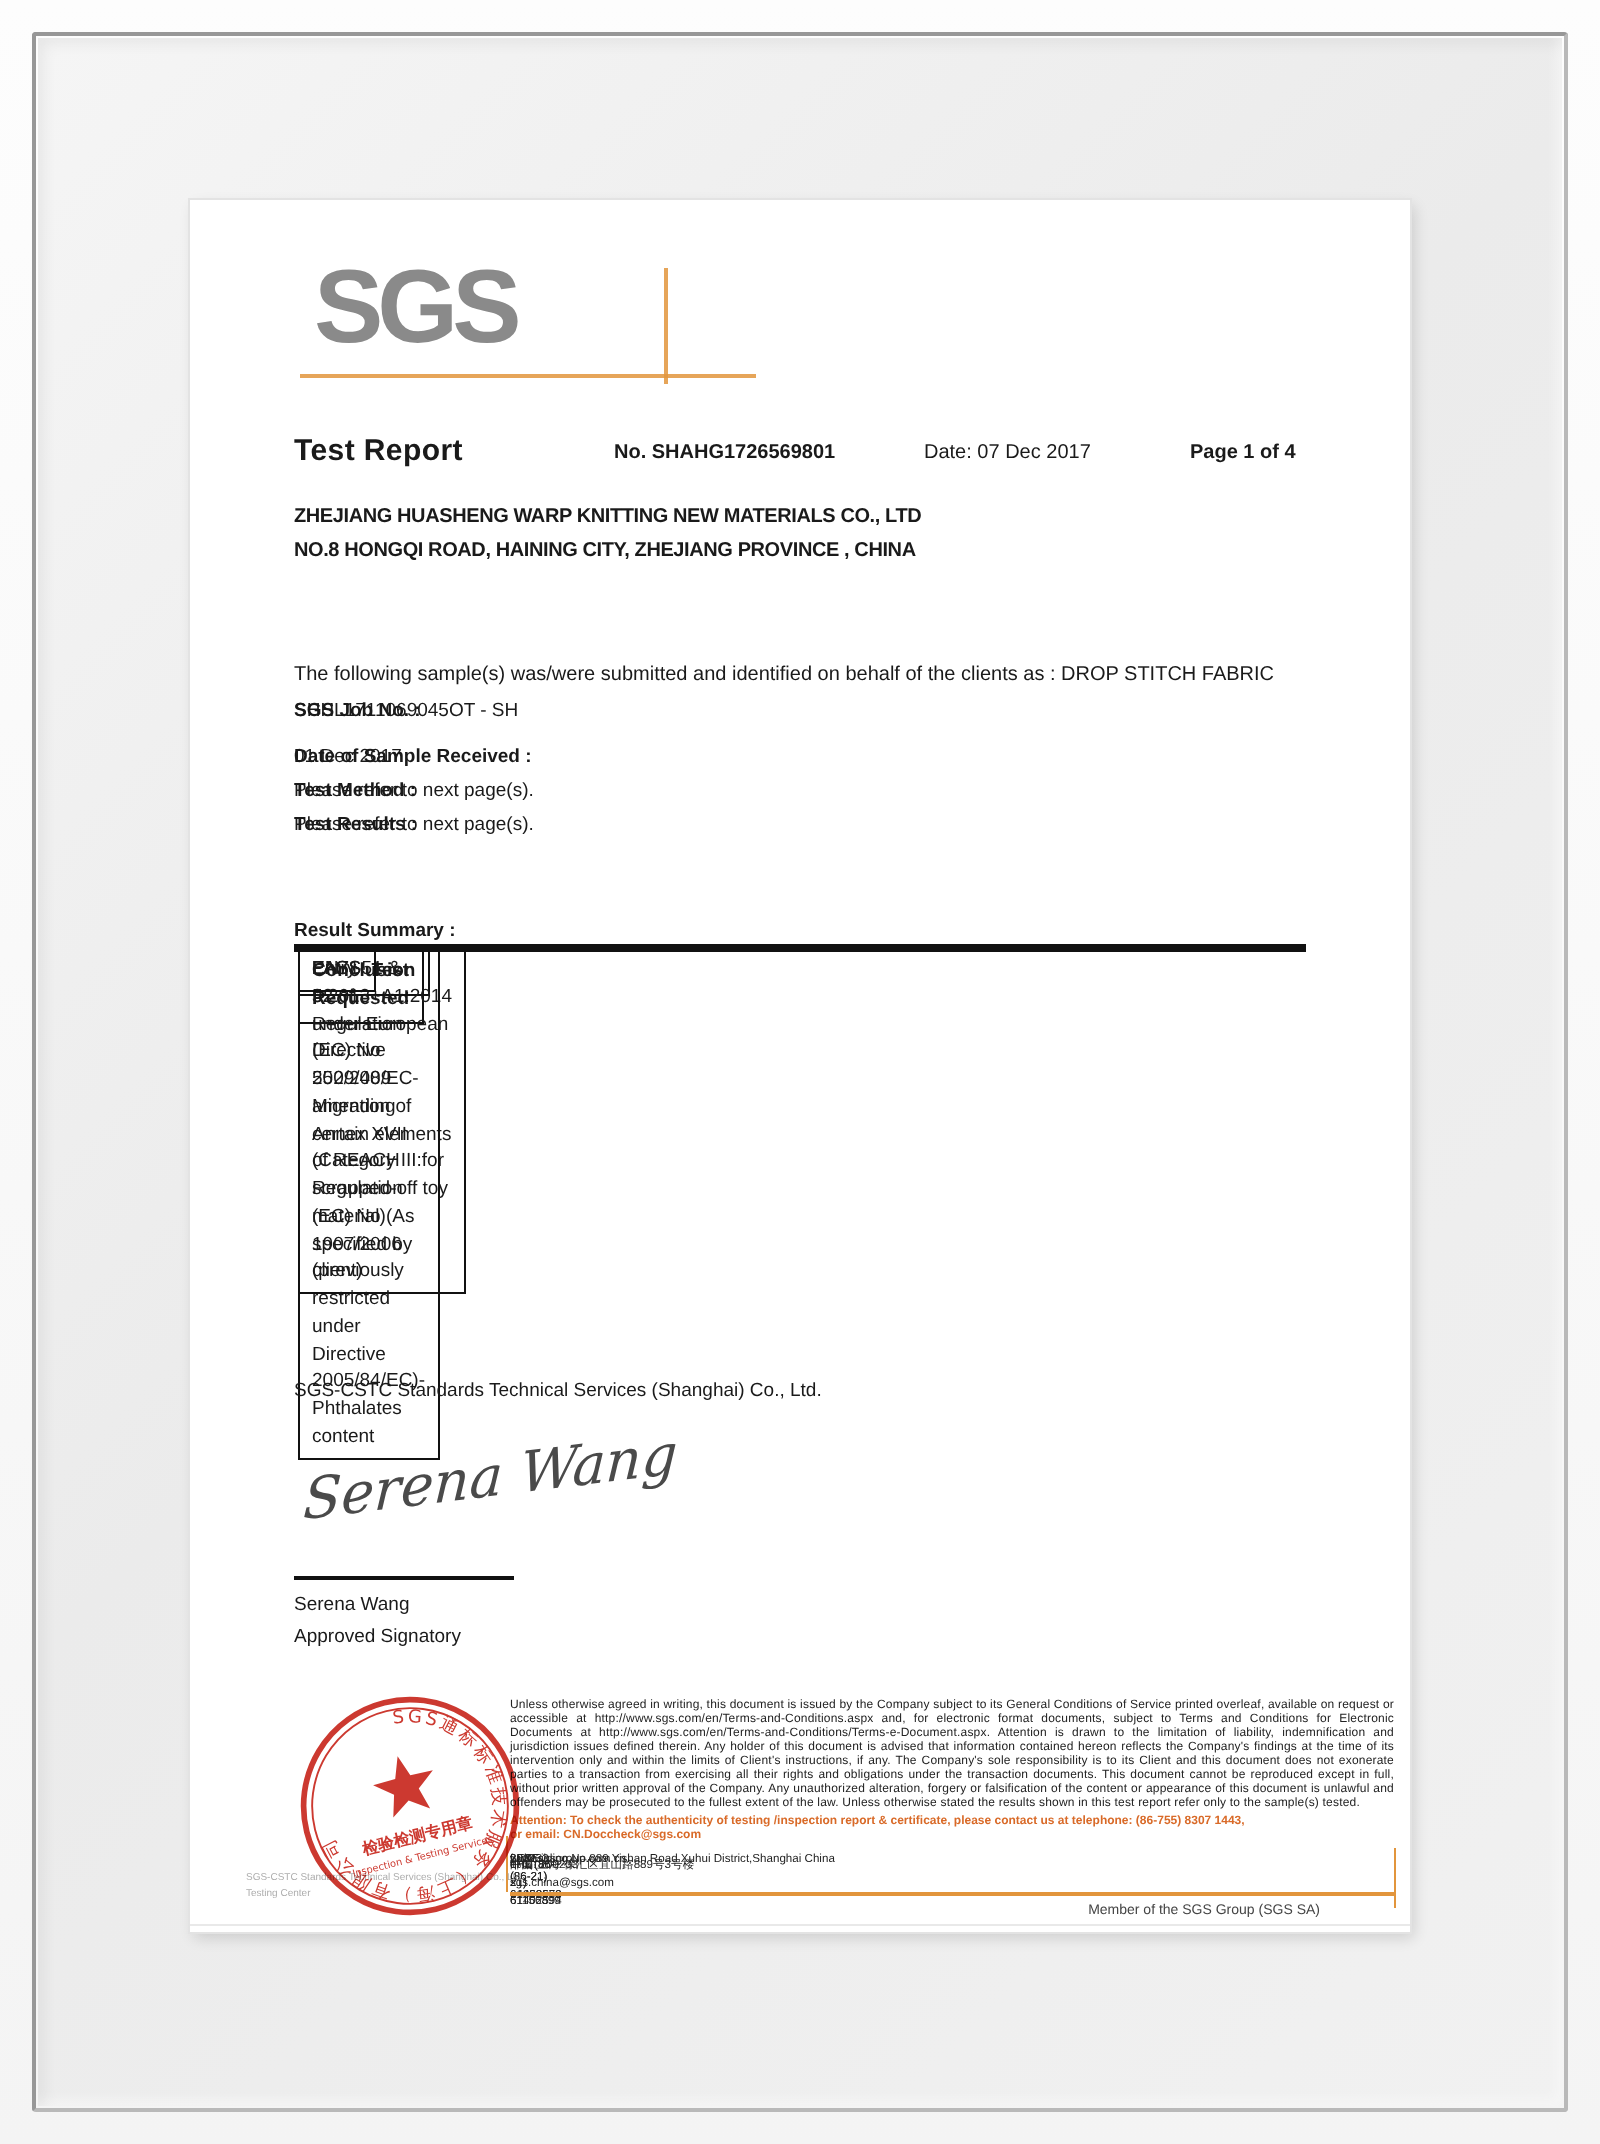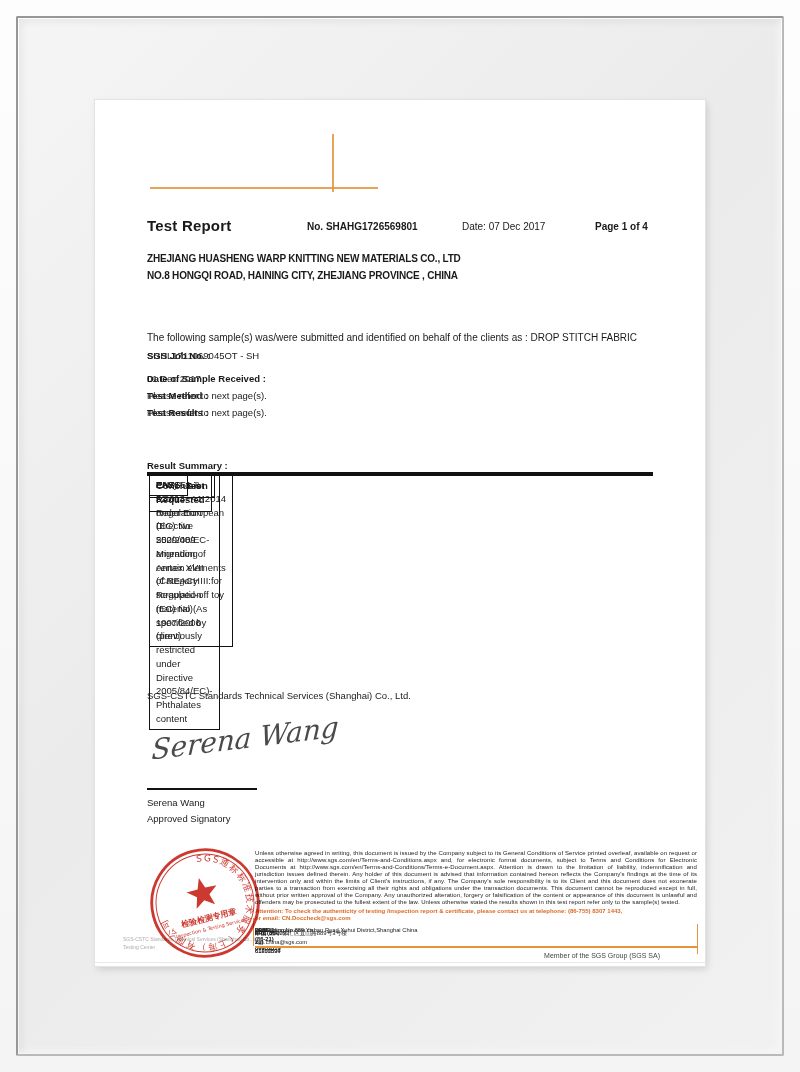--- a/index.html
+++ b/index.html
@@ -81,20 +81,21 @@
 </style>
 </head>
 <body>
 
 <div id="stage">
   <div class="frame-line"></div>
   <div class="matte"></div>
 
   <div class="paper">
 
+    <div class="sgs-logo">SGS</div>
     <div class="crop-v"></div>
     <div class="crop-h"></div>
 
     <div class="title">Test Report</div>
     <div class="hno">No. SHAHG1726569801</div>
     <div class="hdate">Date: 07 Dec 2017</div>
     <div class="hpage">Page 1 of 4</div>
 
     <div class="client">
       <div>ZHEJIANG HUASHENG WARP KNITTING NEW MATERIALS CO., LTD</div>

